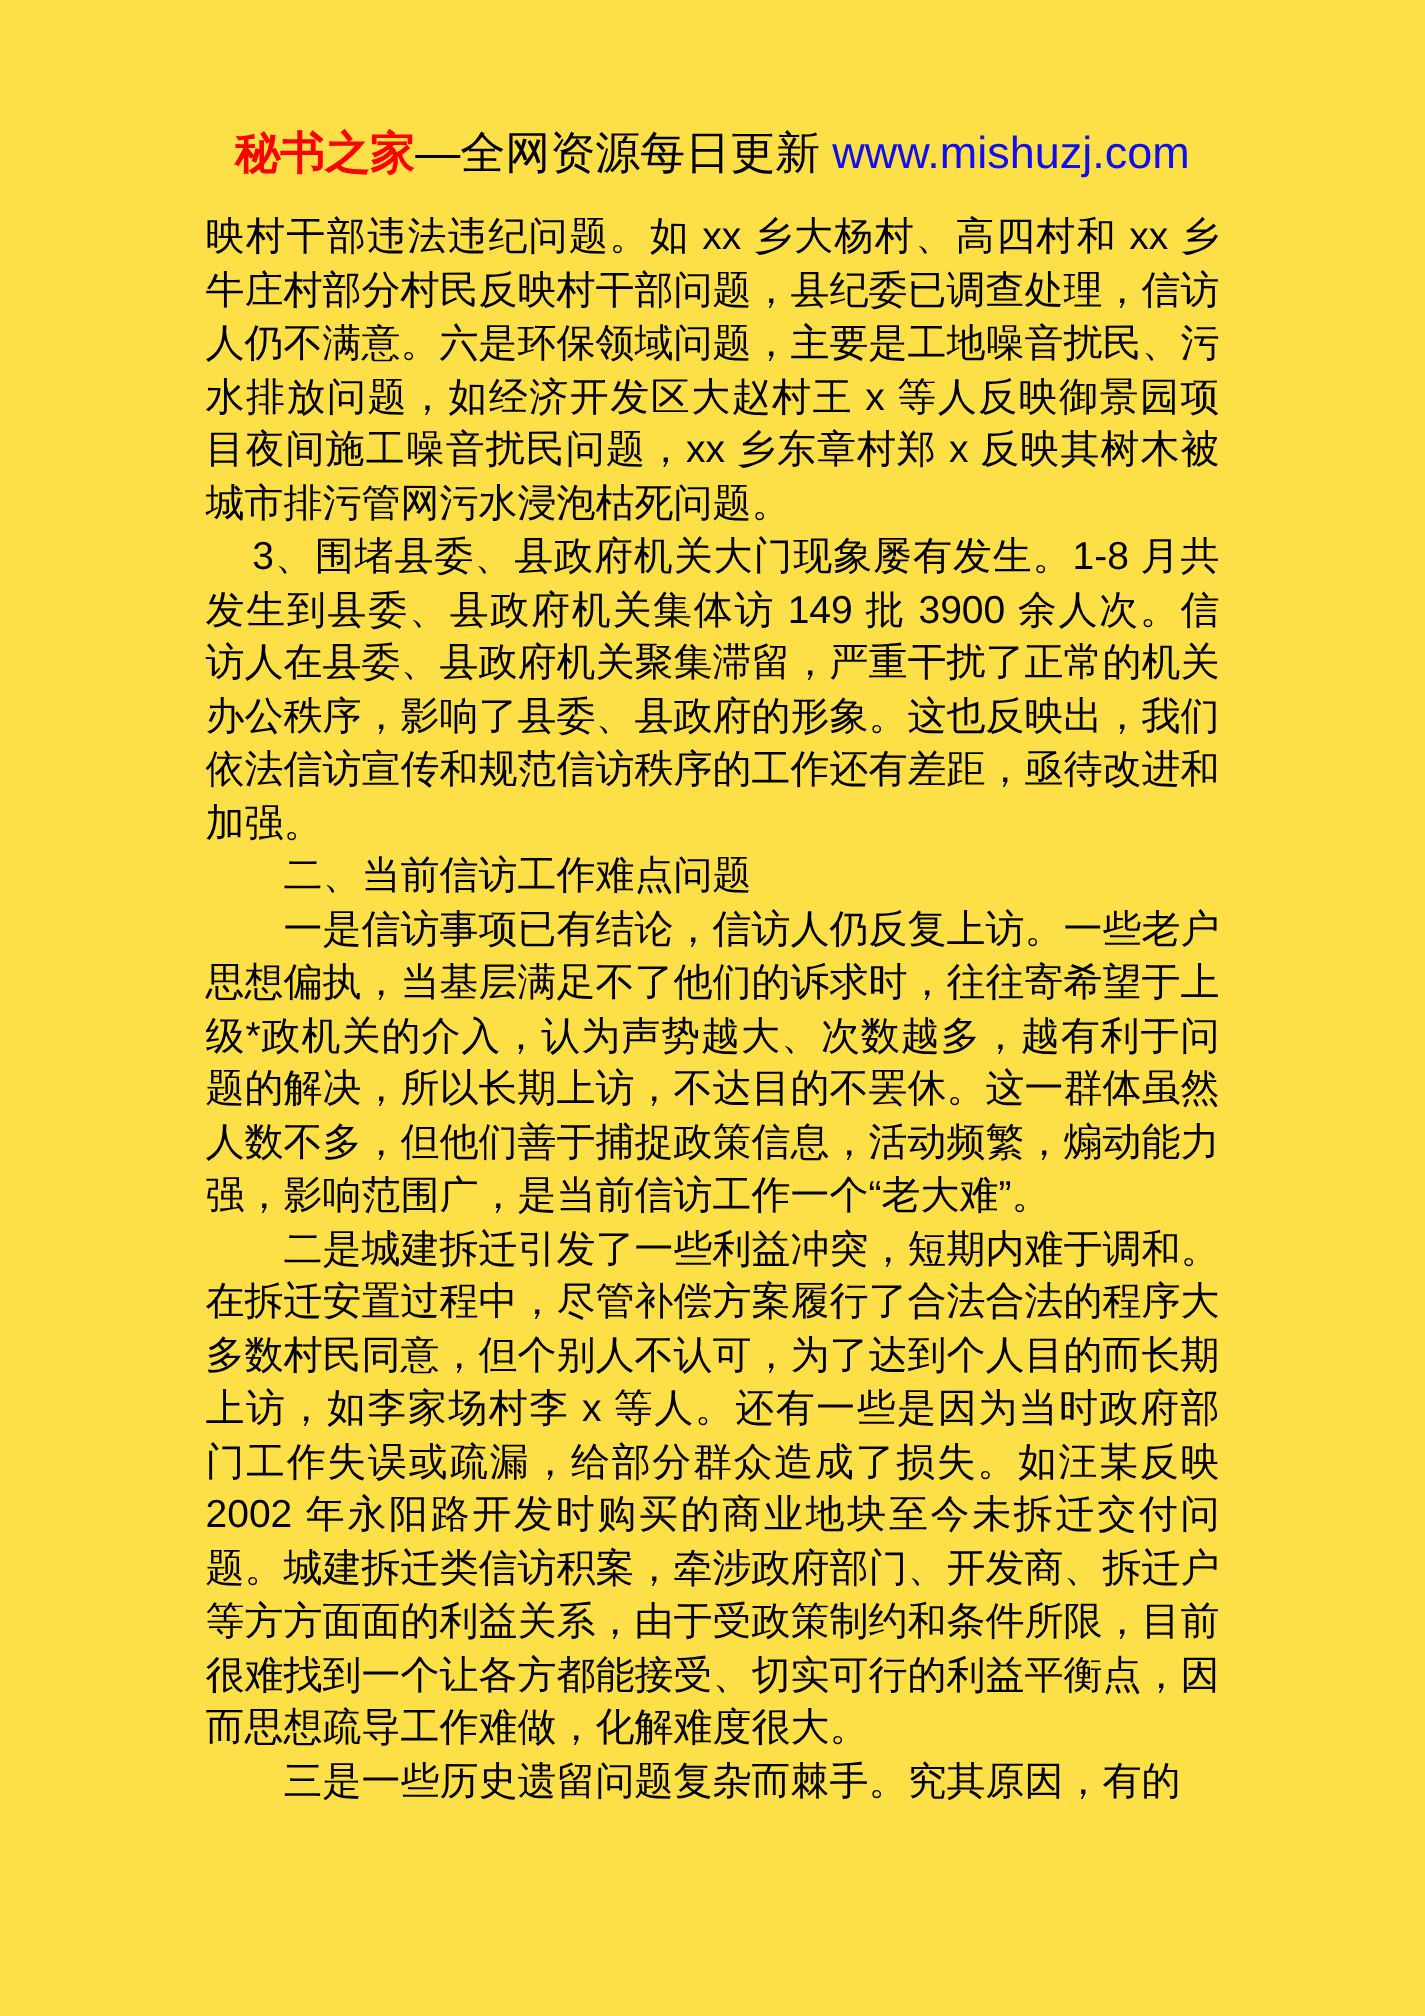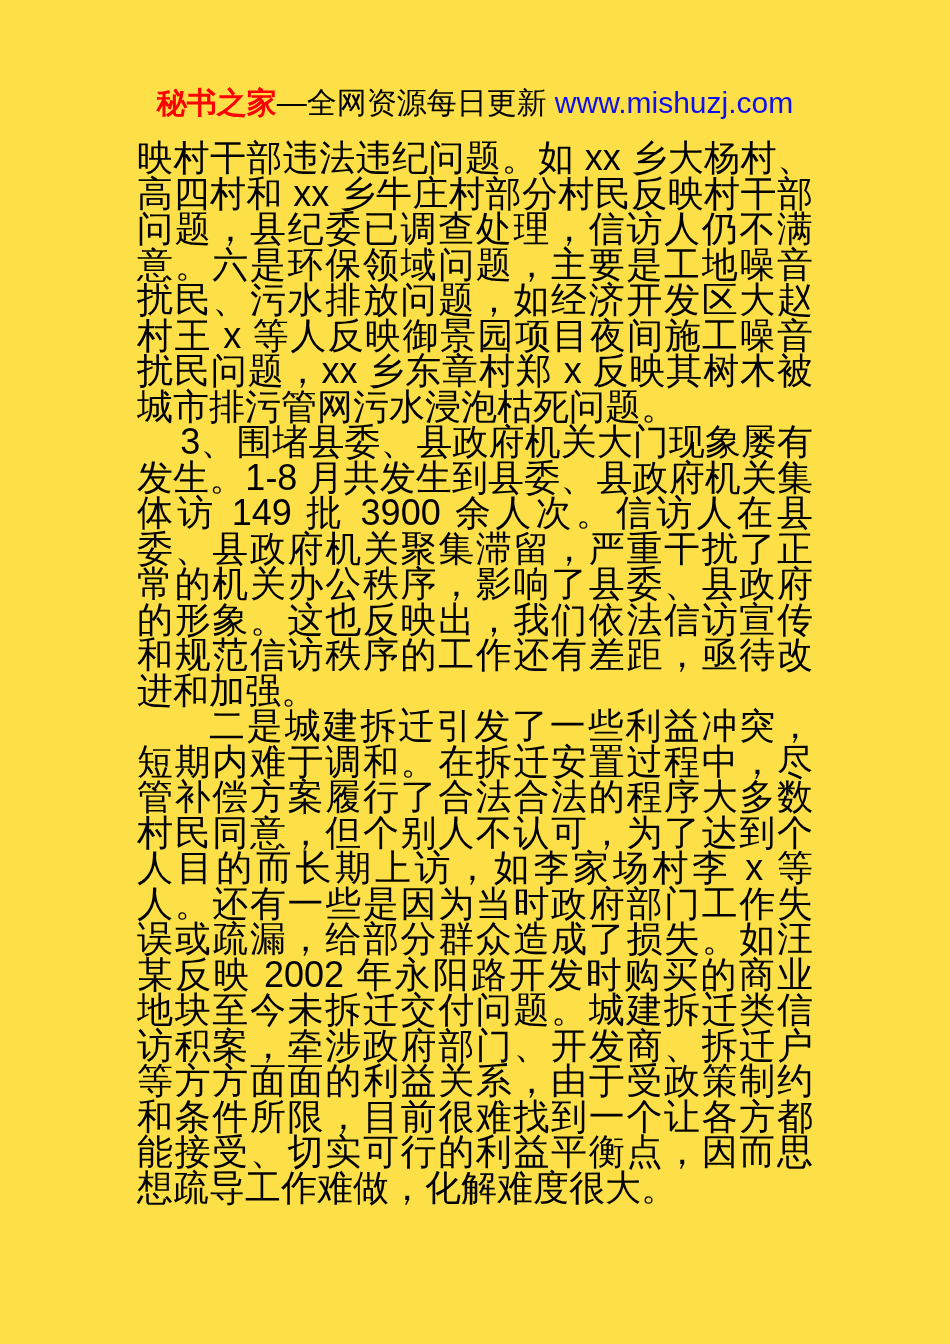--- a/index.html
+++ b/index.html
@@ -39,21 +39,21 @@
   }
   .url {
     color: #0f0fee;
     margin-left: 8px;
   }
   .content {
     position: absolute;
     top: 140px;
     left: 137px;
     width: 676px;
-    font-size: 36px;
+    font-size: 26px;
     line-height: 35.5px;
     text-align: justify;
   }
   p.para {
     margin: 0;
     padding: 0;
   }
   p.indent {
     text-indent: 2em;
   }
@@ -72,20 +72,23 @@
   <div class="header">
     <span class="brand">秘书之家</span><span class="tagline">—全网资源每日更新</span><span class="url">www.mishuzj.com</span>
   </div>
 
   <div class="content">
 
     <p class="para"><span class="seg">映村干部违法违纪问题。如 xx 乡大杨村、高四村和 xx 乡牛庄村部分村民反映村干部问题，县纪委已调查处理，信访人仍不满意。六是环保领域问题，主要是工地噪音扰民、污水排放问题，如经济开发区大赵村王 x 等人反映御景园项目夜间施工噪音扰民问题，xx 乡东章村郑 x 反映其树木被城市排污管网污水浸泡枯死问题。</span></p>
 
     <p class="para indent-sm"><span class="seg bold">3、围堵县委、县政府机关大门现象屡有发生。</span><span class="seg">1-8 月共发生到县委、县政府机关集体访 149 批 3900 余人次。信访人在县委、县政府机关聚集滞留，严重干扰了正常的机关办公秩序，影响了县委、县政府的形象。这也反映出，我们依法信访宣传和规范信访秩序的工作还有差距，亟待改进和加强。</span></p>
 
+    <p class="para indent"><span class="seg">二、当前信访工作难点问题</span></p>
 
+    <p class="para indent"><span class="seg bold">一是信访事项已有结论，信访人仍反复上访。</span><span class="seg">一些老户思想偏执，当基层满足不了他们的诉求时，往往寄希望于上级*政机关的介入，认为声势越大、次数越多，越有利于问题的解决，所以长期上访，不达目的不罢休。这一群体虽然人数不多，但他们善于捕捉政策信息，活动频繁，煽动能力强，影响范围广，是当前信访工作一个“老大难”。</span></p>
 
     <p class="para indent"><span class="seg bold">二是城建拆迁引发了一些利益冲突，短期内难于调和。</span><span class="seg">在拆迁安置过程中，尽管补偿方案履行了合法合法的程序大多数村民同意，但个别人不认可，为了达到个人目的而长期上访，如李家场村李 x 等人。还有一些是因为当时政府部门工作失误或疏漏，给部分群众造成了损失。如汪某反映 2002 年永阳路开发时购买的商业地块至今未拆迁交付问题。城建拆迁类信访积案，牵涉政府部门、开发商、拆迁户等方方面面的利益关系，由于受政策制约和条件所限，目前很难找到一个让各方都能接受、切实可行的利益平衡点，因而思想疏导工作难做，化解难度很大。</span></p>
 
+    <p class="para indent"><span class="seg bold">三是一些历史遗留问题复杂而棘手。</span><span class="seg">究其原因，有的</span></p>
 
   </div>
 
 </div>
 
 </body></html>

